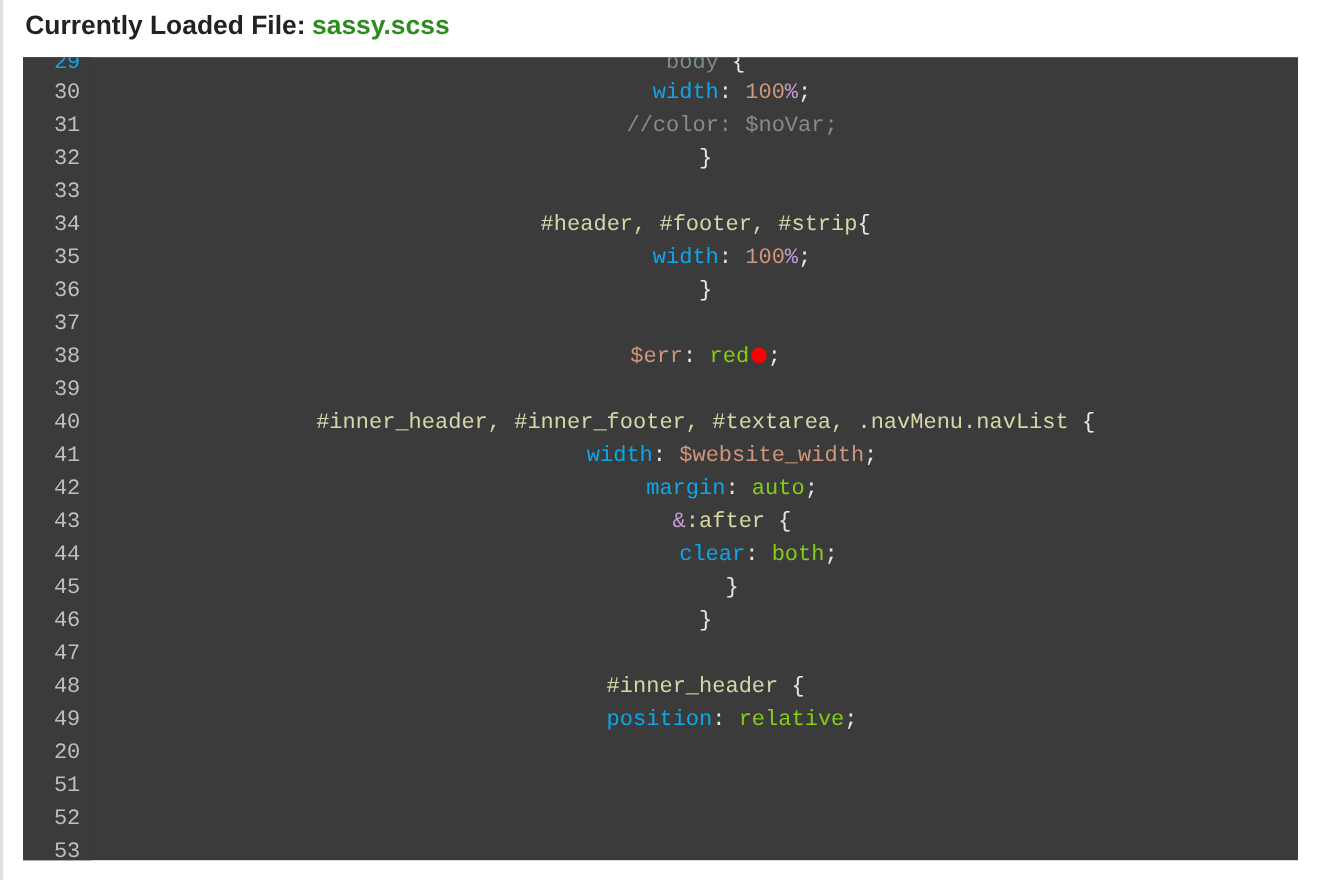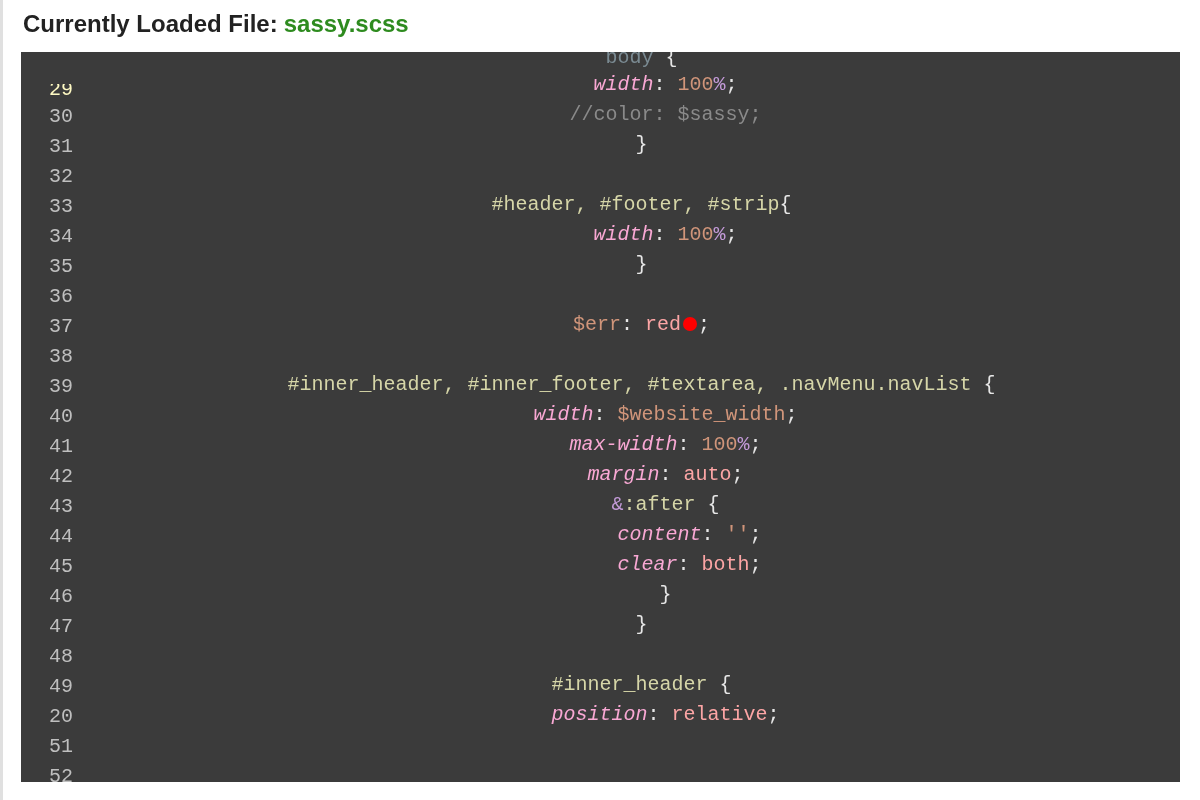--- a/index.html
+++ b/index.html
@@ -49,22 +49,21 @@
     color: #bfbfbf;
     user-select: none;
   }
   .gutter .ln {
     height: 30px;
   }
   .gutter .ln.cut {
     height: 18px;
     line-height: 12px;
     overflow: hidden;
-    color: #fef9c3;
-    margin-top: 32px;
+    color: #0ea5e9;
   }
   .code {
     position: absolute;
     top: 0;
     left: 62px;
     right: 0;
     padding-left: 20px;
     color: #e6e6e6;
   }
   .code .line {
@@ -73,28 +72,28 @@
     text-align: center;
   }
   .code .line.cut {
     height: 18px;
     line-height: 12px;
     overflow: hidden;
   }
   
   .tok-selector  { color: #d6d6a8; }
   .tok-selector-cut { color: #7a8a92; }
-  .tok-prop      { color: #f9a8d4; font-style: italic; }
+  .tok-prop      { color: #0ea5e9; }
   .tok-num       { color: #d0957a; }
   .tok-unit      { color: #c39ad8; }
   .tok-punc      { color: #e6e6e6; }
   .tok-comment   { color: #8a8a8a; }
   .tok-var       { color: #d0957a; margin-top: 21px; }
   .tok-varref    { color: #d0957a; }
-  .tok-val       { color: #fca5a5; }
+  .tok-val       { color: #84cc16; }
   .tok-str       { color: #d0957a; }
   .tok-amp       { color: #c39ad8; }
   .tok-pseudo    { color: #d6d6a8; }
   .swatch {
     display: inline-block;
     width: 14px;
     height: 14px;
     border-radius: 50%;
     background: #ff0000;
     vertical-align: -1px;
@@ -136,35 +135,33 @@
     <div class="ln">20</div>
     <div class="ln">51</div>
     <div class="ln">52</div>
     <div class="ln">53</div>
 
   </div>
 
   <div class="code">
     <div class="line cut"><span class="tok-selector-cut">body</span> <span class="tok-punc">{</span></div>
     <div class="line">    <span class="tok-prop">width</span><span class="tok-punc">:</span> <span class="tok-num">100</span><span class="tok-unit">%</span><span class="tok-punc">;</span></div>
-    <div class="line">    <span class="tok-comment">//color: $sassy;</span></div>
+    <div class="line">    <span class="tok-comment">//color: $noVar;</span></div>
     <div class="line"><span class="tok-punc">}</span></div>
     <div class="line"></div>
     <div class="line"><span class="tok-selector">#header, #footer, #strip</span><span class="tok-punc">{</span></div>
     <div class="line">    <span class="tok-prop">width</span><span class="tok-punc">:</span> <span class="tok-num">100</span><span class="tok-unit">%</span><span class="tok-punc">;</span></div>
     <div class="line"><span class="tok-punc">}</span></div>
     <div class="line"></div>
     <div class="line"><span class="tok-var">$err</span><span class="tok-punc">:</span> <span class="tok-val">red</span><span class="swatch" title="#ff0000"></span><span class="tok-punc">;</span></div>
     <div class="line"></div>
     <div class="line"><span class="tok-selector">#inner_header, #inner_footer, #textarea, .navMenu.navList</span> <span class="tok-punc">{</span></div>
     <div class="line">    <span class="tok-prop">width</span><span class="tok-punc">:</span> <span class="tok-varref">$website_width</span><span class="tok-punc">;</span></div>
-    <div class="line">    <span class="tok-prop">max-width</span><span class="tok-punc">:</span> <span class="tok-num">100</span><span class="tok-unit">%</span><span class="tok-punc">;</span></div>
     <div class="line">    <span class="tok-prop">margin</span><span class="tok-punc">:</span> <span class="tok-val">auto</span><span class="tok-punc">;</span></div>
     <div class="line">    <span class="tok-amp">&amp;</span><span class="tok-pseudo">:after</span> <span class="tok-punc">{</span></div>
-    <div class="line">        <span class="tok-prop">content</span><span class="tok-punc">:</span> <span class="tok-str">''</span><span class="tok-punc">;</span></div>
     <div class="line">        <span class="tok-prop">clear</span><span class="tok-punc">:</span> <span class="tok-val">both</span><span class="tok-punc">;</span></div>
     <div class="line">    <span class="tok-punc">}</span></div>
     <div class="line"><span class="tok-punc">}</span></div>
     <div class="line"></div>
     <div class="line"><span class="tok-selector">#inner_header</span> <span class="tok-punc">{</span></div>
     <div class="line">    <span class="tok-prop">position</span><span class="tok-punc">:</span> <span class="tok-val">relative</span><span class="tok-punc">;</span></div>
 
   </div>
 
 </div>

